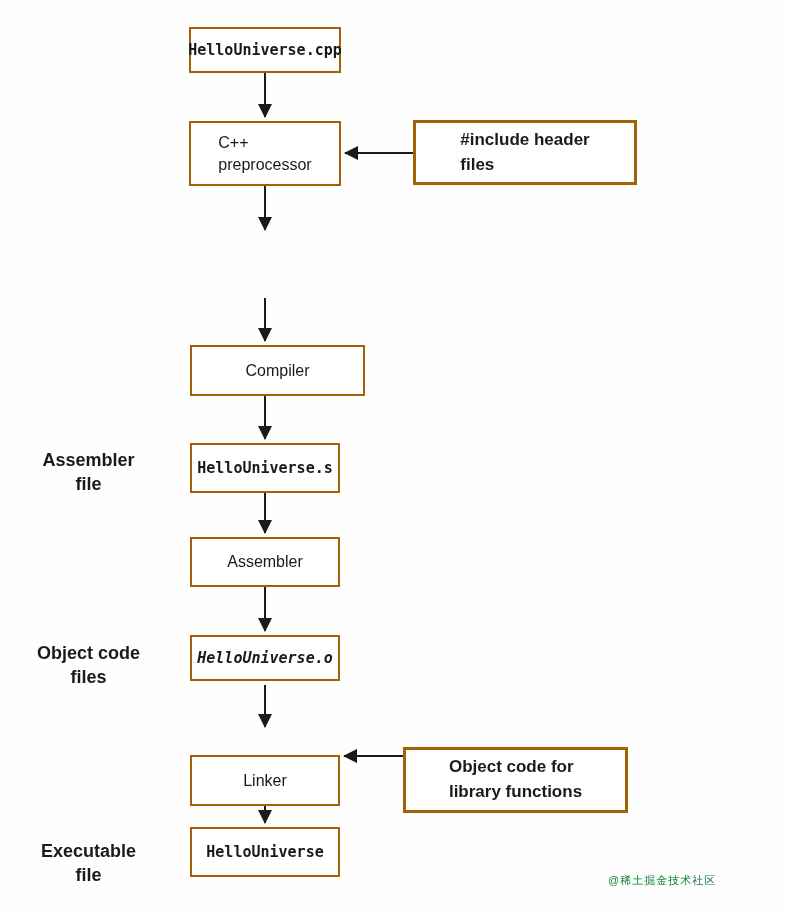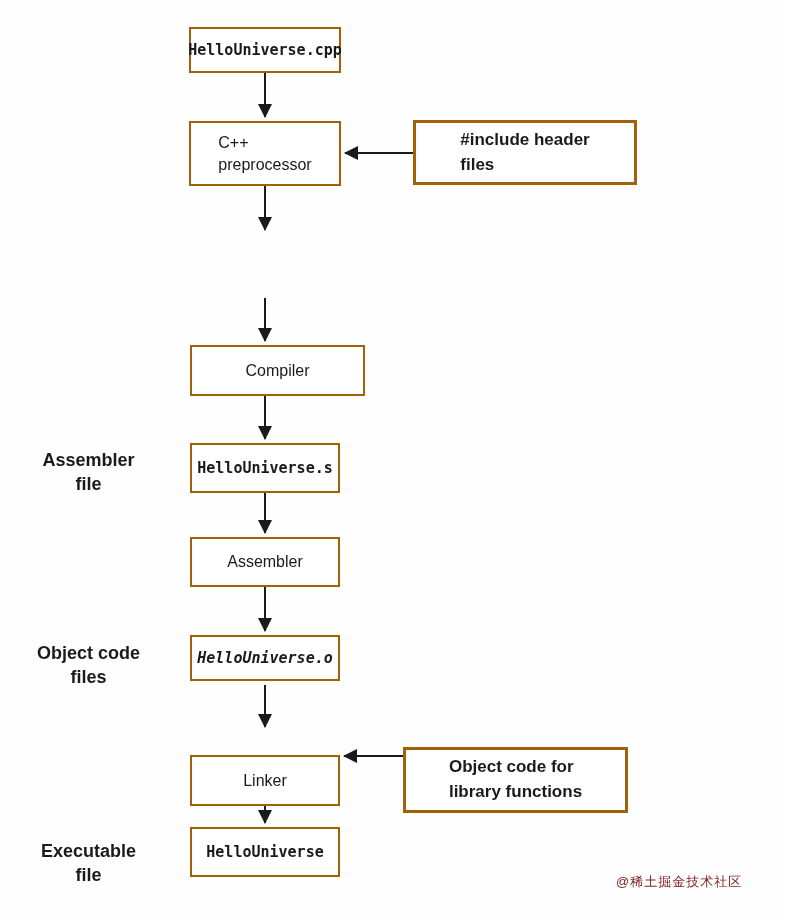--- a/index.html
+++ b/index.html
@@ -59,24 +59,23 @@
   #arrow-layer path.flowline {
     stroke: #1a1a1a;
     stroke-width: 2;
     fill: none;
   }
   .watermark {
     position: absolute;
     left: 608px;
     top: 873px;
     width: 170px;
-    font-size: 13px;
-    color: #7f1d1d;
+    font-size: 11px;
+    color: #15803d;
     letter-spacing: 1px;
-    margin-left: 8px;
   }
 </style>
 </head>
 <body>
 
 <div id="canvas">
 
   <svg id="arrow-layer" width="786" height="918" viewBox="0 0 786 918">
     <defs>
       <marker id="arrow" markerUnits="userSpaceOnUse" markerWidth="18" markerHeight="18" refX="13" refY="7" orient="auto">

